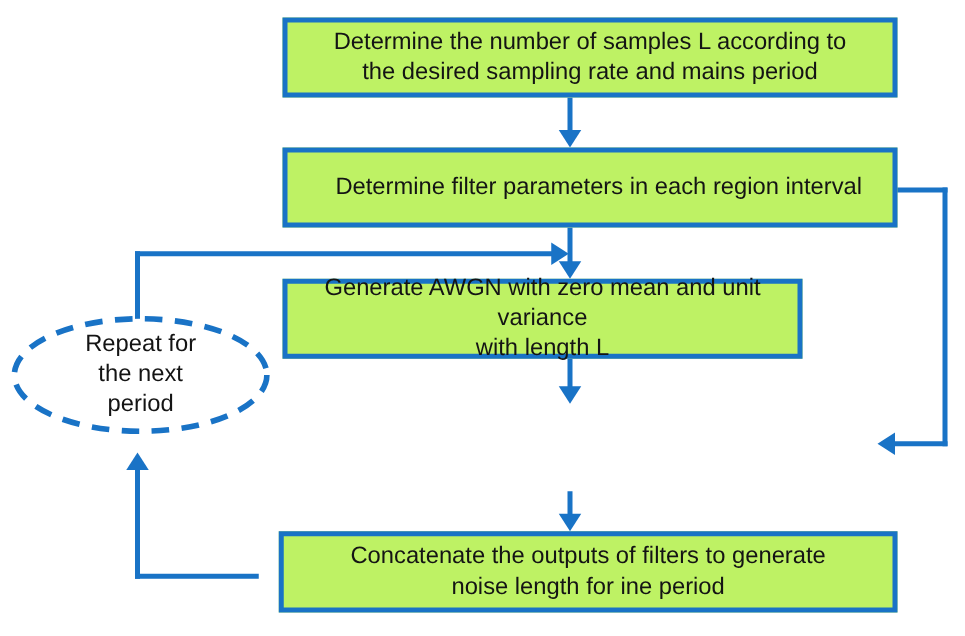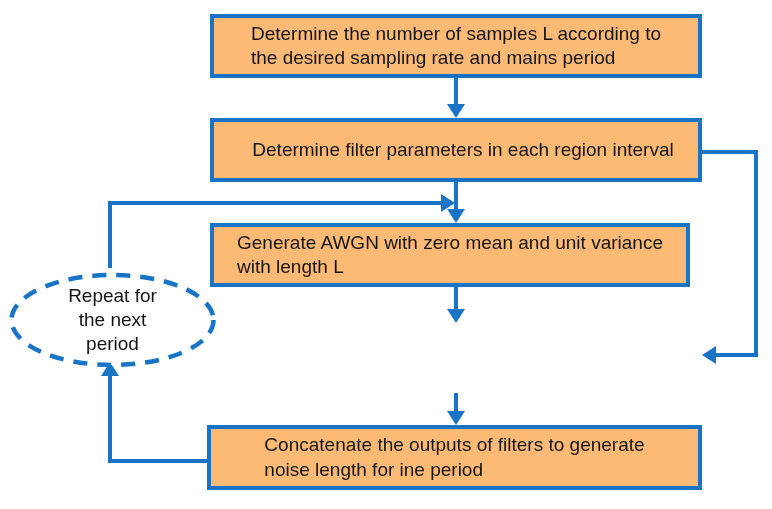--- a/index.html
+++ b/index.html
@@ -41,44 +41,45 @@
   }
   .tri-left {
     border-top: 9px solid transparent;
     border-bottom: 9px solid transparent;
     border-right: 14px solid var(--accent);
   }
 
   
   .box {
     position: absolute;
-    background: #fdba74;
+    background: #bef264;
     border: 4px solid var(--accent);
     display: flex;
     align-items: center;
     justify-content: center;
-    text-align: left;
+    text-align: center;
     color: var(--ink);
     font-size: 19px;
     line-height: 1.28;
     white-space: pre-line;
     padding: 0 2px;
+    margin-left: 16px;
   }
   .box.single { white-space: nowrap; padding-left: 16px; }
 
   #box1 { left: 210px; top: 14px;  width: 492px; height: 64px; }
   #box2 { left: 210px; top: 118px; width: 492px; height: 64px; }
-  #box3 { left: 210px; top: 223px; width: 480px; height: 64px; }
+  #box3 { left: 210px; top: 223px; width: 416px; height: 64px; }
   #box4 { left: 210px; top: 323px; width: 492px; height: 70px; }
   #box5 { left: 207px; top: 425px; width: 495px; height: 65px; }
 
   
   .ellipse-wrap {
     position: absolute;
-    left: 8px; top: 271px;
+    left: 8px; top: 251px;
     width: 209px; height: 98px;
   }
   .ellipse-wrap svg { position: absolute; left: 0; top: 0; }
   .ellipse-label {
     position: absolute;
     left: 0; top: 0;
     width: 100%; height: 100%;
     display: flex;
     align-items: center;
     justify-content: center;

